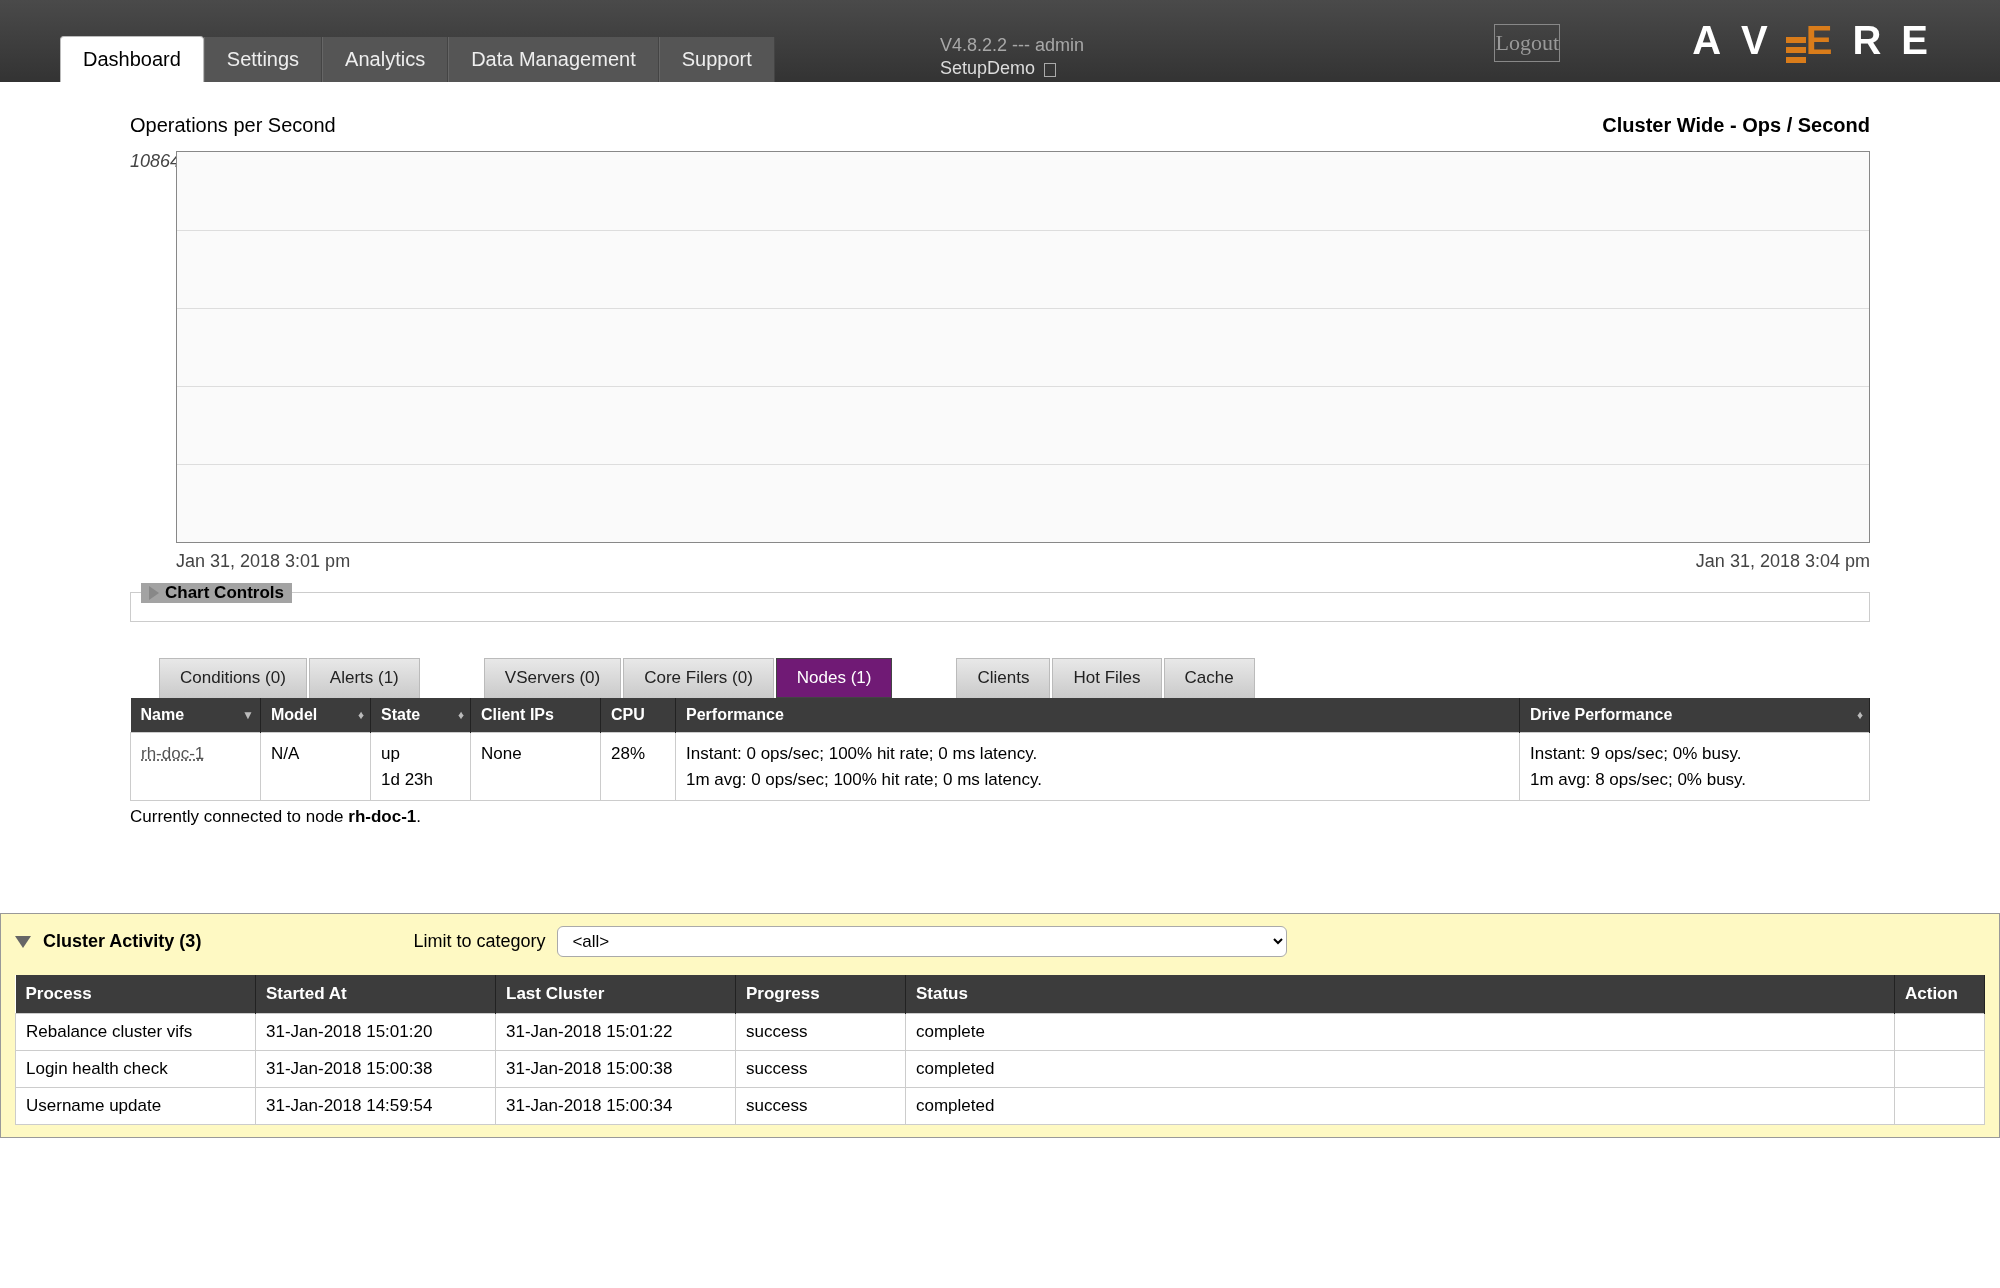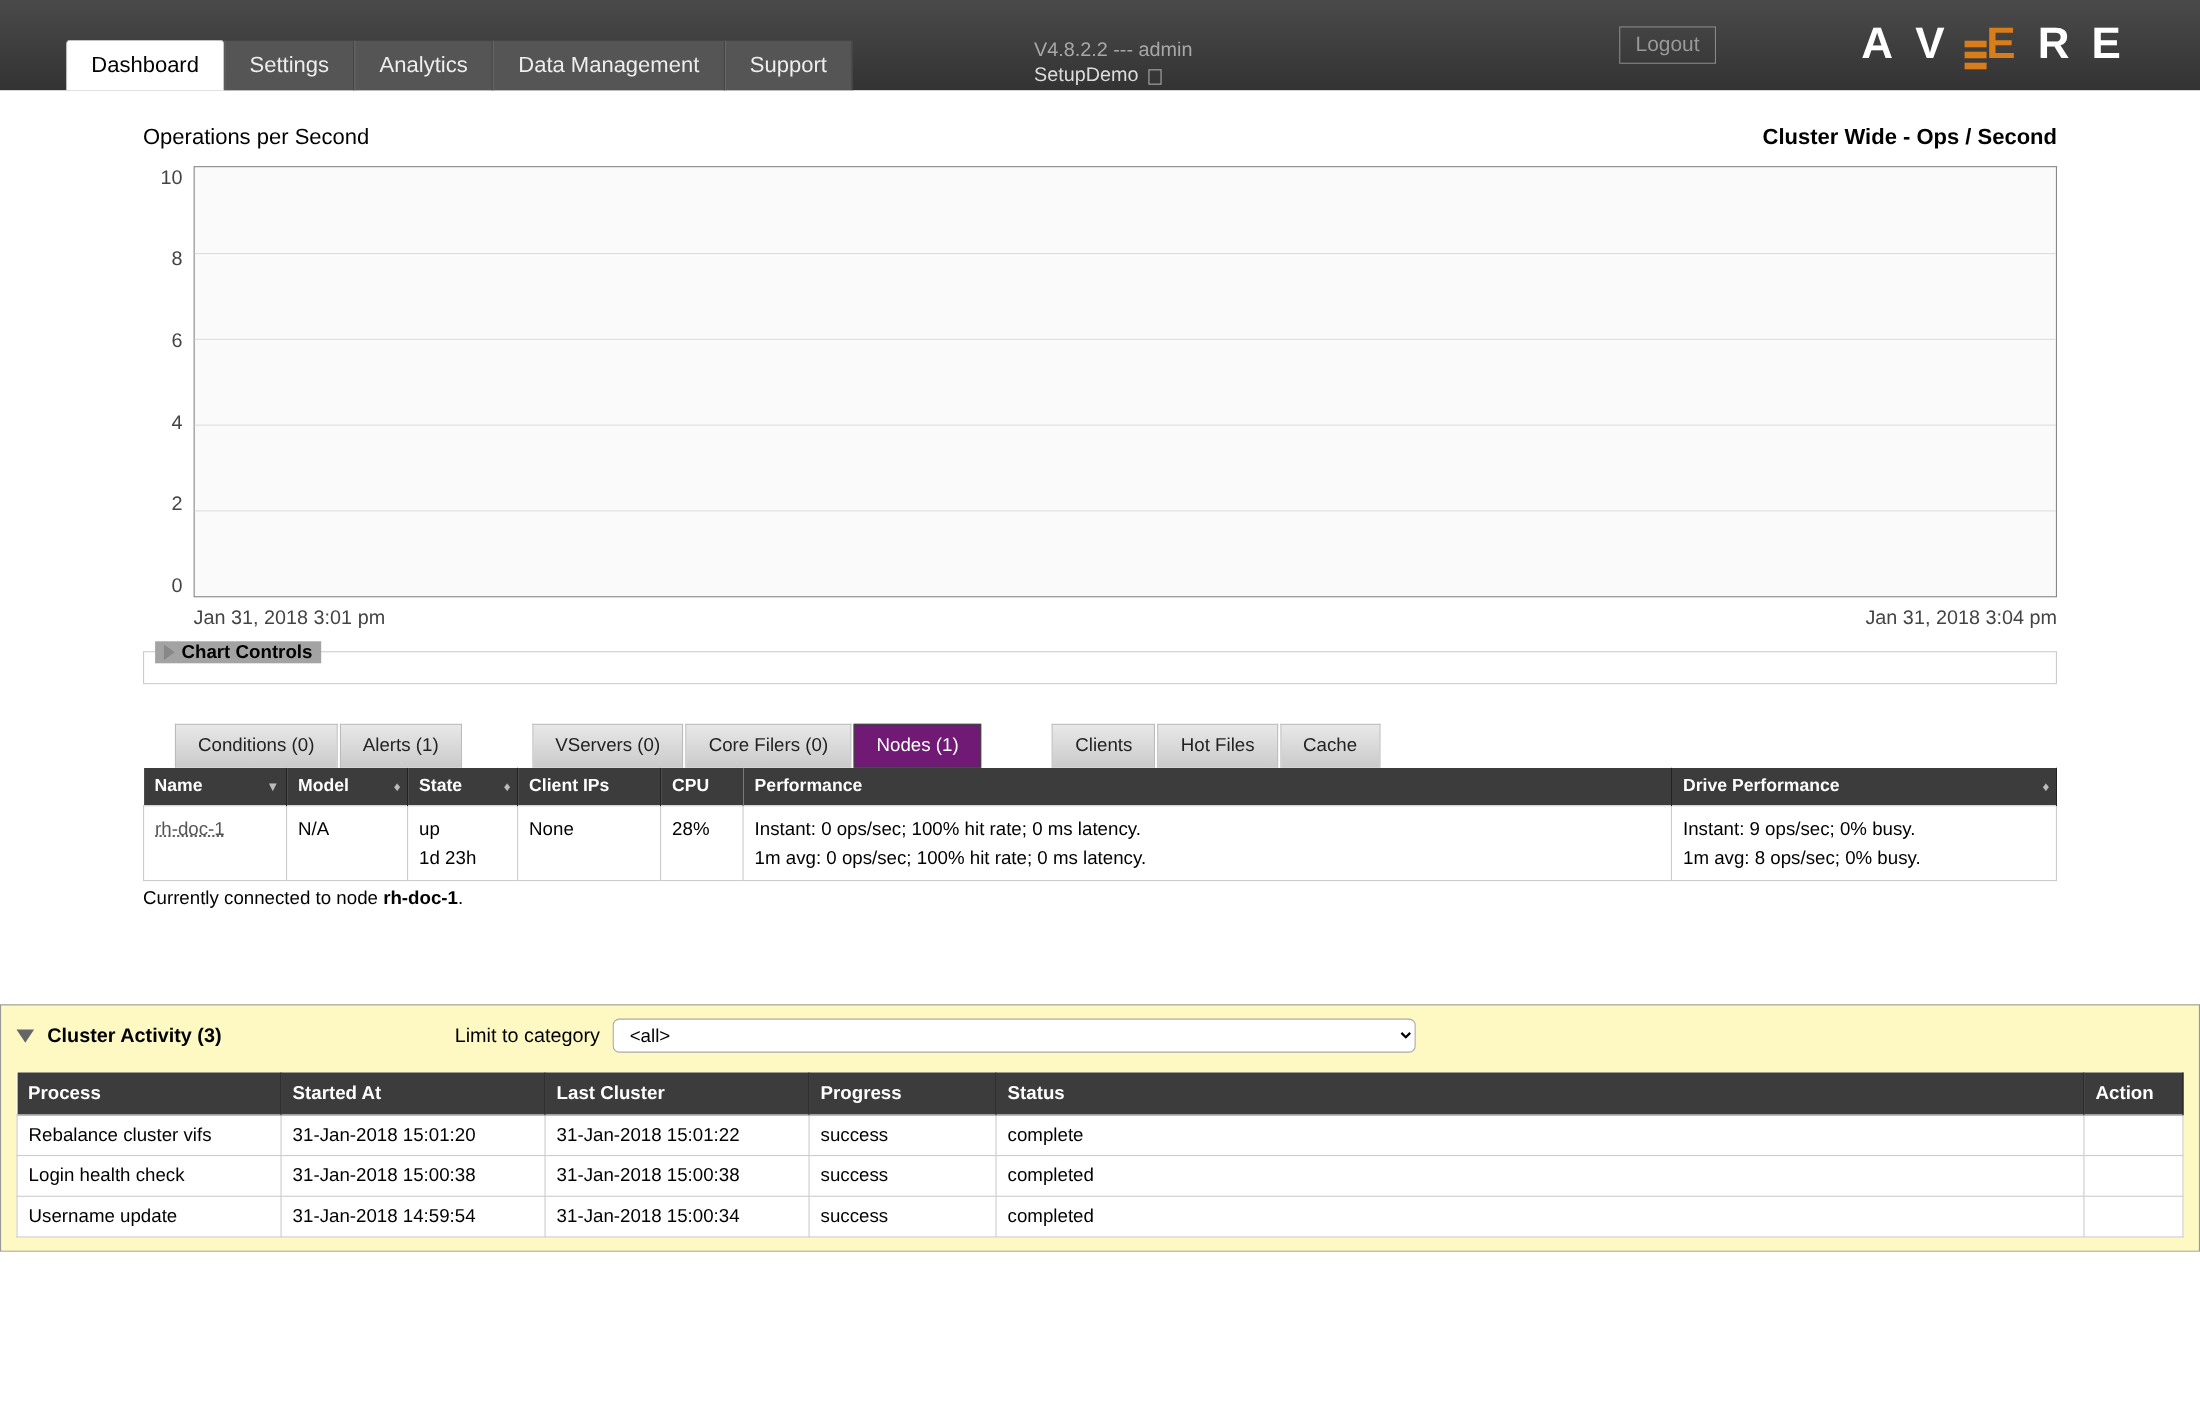--- a/index.html
+++ b/index.html
@@ -16,23 +16,24 @@
     height: 82px;
     position: relative;
   }
   .logout-btn {
     position: absolute;
     top: 24px;
     right: 440px;
     border: 1px solid #888;
     background: transparent;
     color: #999;
-    font-size: 19px;
-    padding: 5px 14px;
+    font-size: 22px;
+    padding: 5px 0;
     cursor: pointer;
+    font-family: Liberation Serif, serif;
   }
   .logo {
     position: absolute;
     top: 18px;
     right: 70px;
     display: flex;
     align-items: center;
     gap: 18px;
     font-family: Arial, sans-serif;
     font-weight: bold;
@@ -105,27 +106,27 @@
     margin-bottom: 14px;
     font-size: 20px;
   }
   .chart-header .right { font-weight: bold; }
   .chart-area {
     display: flex;
   }
   .y-axis {
     width: 46px;
     display: flex;
-    flex-direction: column;
+    flex-direction: row;
     justify-content: space-between;
-    align-items: flex-end;
     padding-right: 10px;
     font-size: 18px;
     color: #444;
     height: 392px;
+    font-style: italic;
   }
   .plot {
     flex: 1;
     border: 1px solid #888;
     height: 392px;
     position: relative;
     background: #fafafa;
   }
   .gridline {
     position: absolute;

